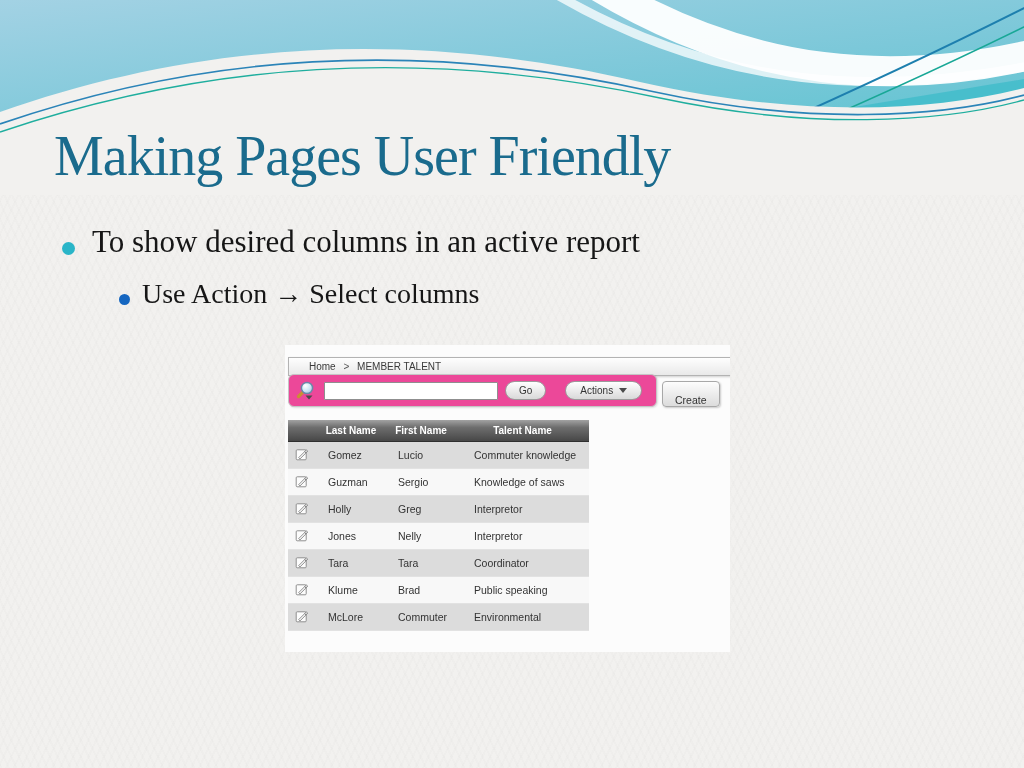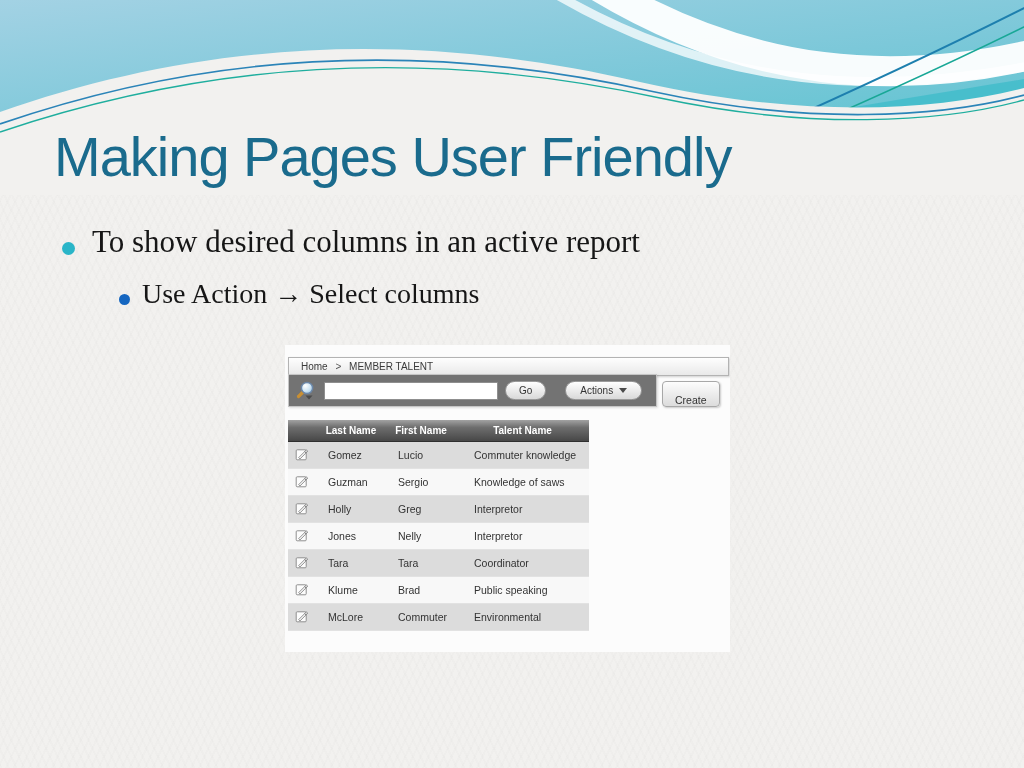--- a/index.html
+++ b/index.html
@@ -9,21 +9,21 @@
     background:#f2f1ef;
     background-image:
       repeating-linear-gradient(115deg, rgba(0,0,0,0.012) 0 2px, rgba(255,255,255,0) 2px 7px),
       repeating-linear-gradient(65deg, rgba(0,0,0,0.010) 0 2px, rgba(255,255,255,0) 2px 7px);
     overflow:hidden;
     font-family:"Liberation Sans", sans-serif;
   }
   .header-wave{position:absolute;top:0;left:0;width:1024px;height:195px;}
   .title{
     position:absolute;left:54px;top:124px;margin:0;
-    font-family:Liberation Sans, sans-serif;
+    font-family:Liberation Serif, serif;
     font-size:56px;font-weight:400;letter-spacing:-1px;
     color:#1a6b8d;
   }
   .bullet{position:absolute;display:flex;align-items:center;color:#161616;}
   .bullet .dot{border-radius:50%;flex:0 0 auto;}
   .bullet-l1{left:62px;top:224px;font-family:"Liberation Serif", serif;font-size:31px;}
   .bullet-l1 .dot{width:13px;height:13px;background:#2ab5c8;margin:12px 17px 0 0;}
   .bullet-l2{left:119px;top:278px;font-family:"Liberation Serif", serif;font-size:28px;}
   .bullet-l2 .dot{width:11px;height:11px;background:#1566c0;margin:11px 12px 0 0;}
 
@@ -32,26 +32,26 @@
     position:absolute;left:285px;top:345px;width:445px;height:307px;
     background:#fcfcfc;overflow:hidden;
     font-family:"Liberation Sans", sans-serif;
   }
   .breadcrumb{
     position:absolute;left:3px;top:12px;width:427px;height:17px;
     background:linear-gradient(#fefefe,#e9e9e9);
     border:1px solid #b3b3b3;
     box-shadow:1px 1px 2px rgba(0,0,0,0.18);
     font-size:10px;color:#3a3a3a;line-height:17px;
-    padding-left:12px;white-space:nowrap;
+    padding-left:20px;white-space:nowrap;
   }
   .breadcrumb .sep{margin:0 5px;color:#555;}
   .searchbar{
     position:absolute;left:3px;top:29px;width:355px;height:31px;
-    background:#737373;border:1px solid #c5c5c5;border-radius:0;
+    background:#ec4899;border:1px solid #c5c5c5;border-radius:6px;
     box-shadow:1px 1px 2px rgba(0,0,0,0.12);
     display:flex;align-items:center;padding:0 6px;gap:7px;
   }
   .magicon{width:22px;height:21px;display:inline-block;cursor:pointer;}
   .searchinput{
     width:168px;height:16px;border:1px solid #8f8f8f;border-radius:1px;
     font-size:10px;padding:0 2px;background:#fff;
   }
   .pill{
     border:1px solid #9b9b9b;border-radius:10px;

